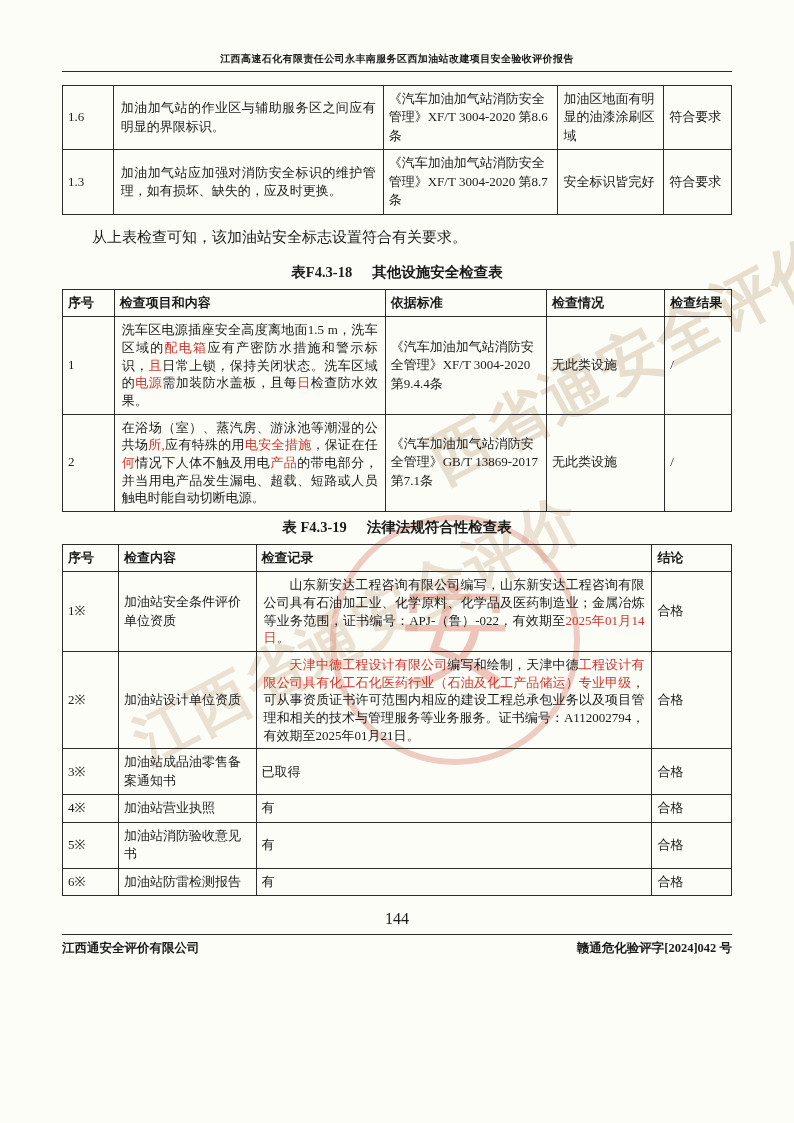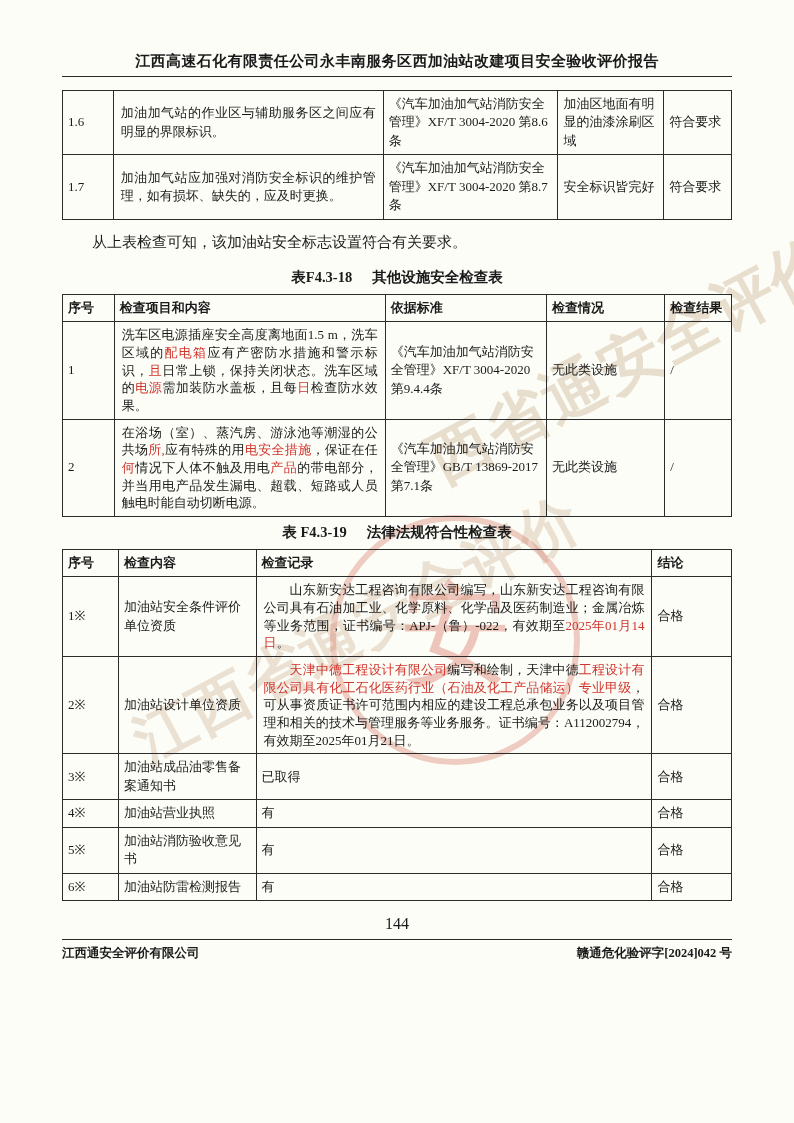--- a/index.html
+++ b/index.html
@@ -58,21 +58,21 @@
     width: 168px; height: 150px;
     color: rgba(214, 120, 100, 0.42);
     font-size: 110px;
     text-align: center;
     line-height: 150px;
   }
 
   
   .doc-header {
     text-align: center;
-    font-size: 15px;
+    font-size: 10px;
     font-weight: bold;
     letter-spacing: 0.4px;
     padding-bottom: 5px;
   }
   .header-rule {
     border-bottom: 1px solid #2a2a2a;
     margin: 0 0 13px 0;
   }
 
   
@@ -172,21 +172,21 @@
     </colgroup>
     <tbody>
       <tr>
         <td>1.6</td>
         <td class="just">加油加气站的作业区与辅助服务区之间应有明显的界限标识。</td>
         <td>《汽车加油加气站消防安全管理》XF/T 3004-2020 第8.6条</td>
         <td>加油区地面有明显的油漆涂刷区域</td>
         <td>符合要求</td>
       </tr>
       <tr>
-        <td>1.7</td>
+        <td>1.3</td>
         <td class="just">加油加气站应加强对消防安全标识的维护管理，如有损坏、缺失的，应及时更换。</td>
         <td>《汽车加油加气站消防安全管理》XF/T 3004-2020 第8.7条</td>
         <td>安全标识皆完好</td>
         <td>符合要求</td>
       </tr>
     </tbody>
   </table>
 
   <p class="para">从上表检查可知，该加油站安全标志设置符合有关要求。</p>
 

